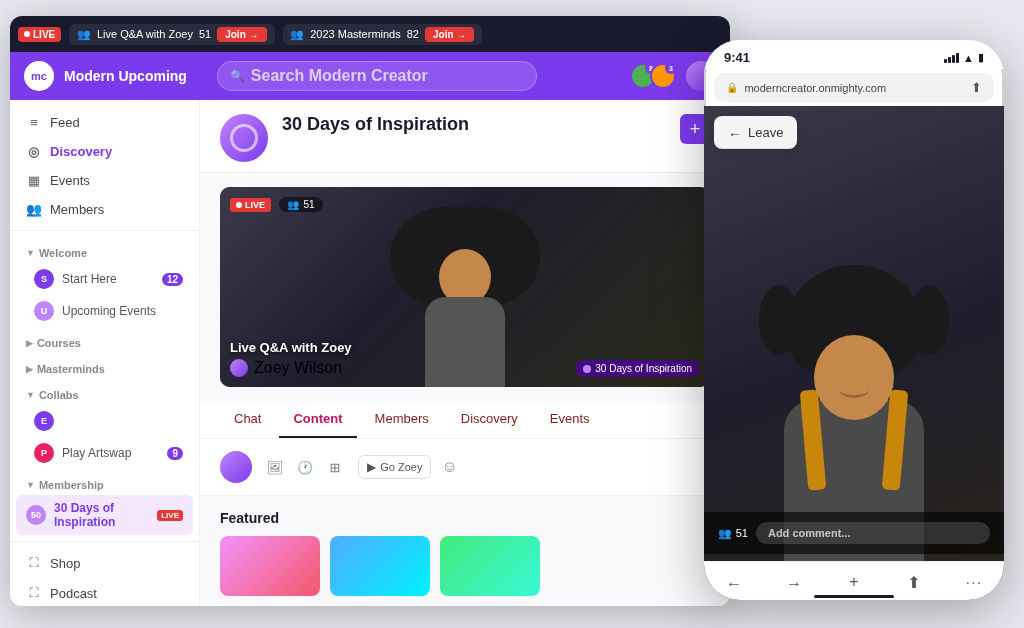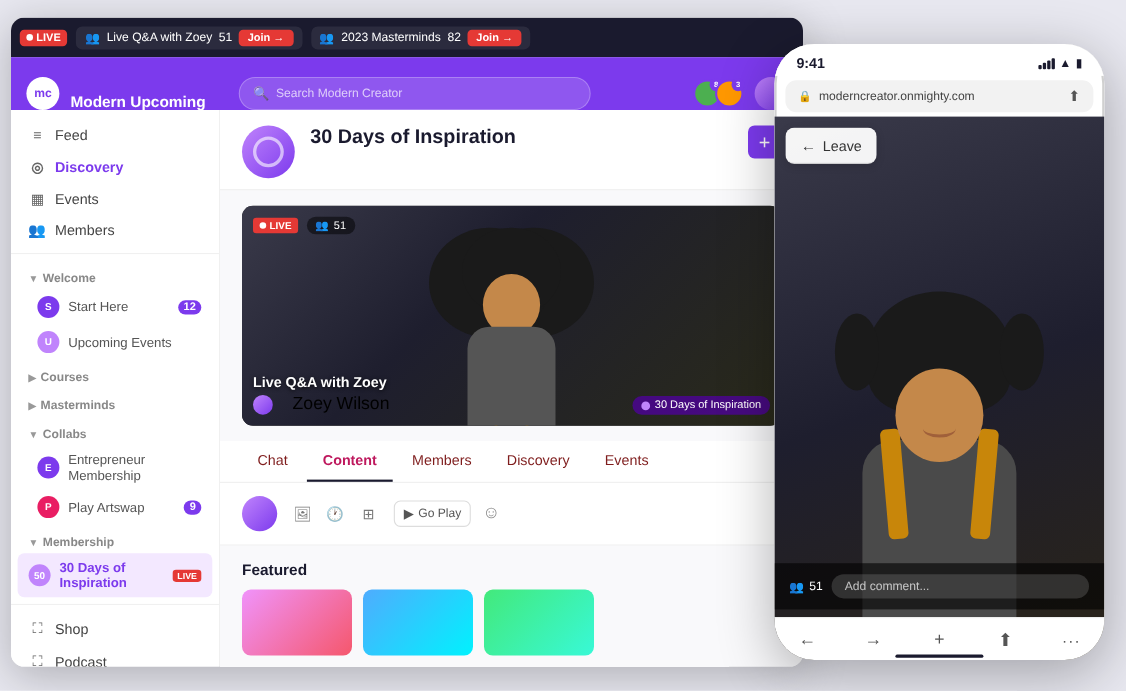--- a/index.html
+++ b/index.html
@@ -74,21 +74,21 @@
       padding: 2px 8px;
       cursor: pointer;
       display: flex; align-items: center; gap: 2px;
     }
 
     
     .header {
       background: #7c3aed;
       height: 48px;
       display: flex;
-      align-items: flex-end;
+      align-items: center;
       padding: 0 14px;
       gap: 10px;
       flex-shrink: 0;
     }
     .logo-circle {
       width: 30px; height: 30px;
       background: #fff;
       border-radius: 50%;
       display: flex; align-items: center; justify-content: center;
       font-size: 11px; font-weight: 900; color: #7c3aed;
@@ -324,21 +324,21 @@
       background: rgba(0,0,0,0.5);
       color: #fff; font-size: 10px;
       padding: 2px 8px; border-radius: 10px;
       display: flex; align-items: center; gap: 4px;
     }
     .video-overlay-bottom {
       position: absolute; bottom: 10px; left: 10px; right: 10px;
       display: flex; align-items: flex-end; justify-content: space-between;
     }
     .vid-title-area h3 { color: #fff; font-size: 13px; font-weight: 700; text-shadow: 0 1px 4px rgba(0,0,0,0.8); }
-    .vid-host-row { display: flex; align-items: center; gap: 18px; margin-top: 4px; }
+    .vid-host-row { display: flex; align-items: center; gap: 6px; margin-top: 4px; }
     .vid-host-avatar {
       width: 18px; height: 18px; border-radius: 50%;
       background: linear-gradient(135deg,#c084fc,#7c3aed);
     }
     .vid-group-tag {
       background: rgba(80,0,160,0.75);
       color: #fff; font-size: 10px;
       padding: 3px 8px; border-radius: 12px;
       display: flex; align-items: center; gap: 4px;
     }
@@ -574,20 +574,21 @@
       color: #fff; font-size: 11px;
       display: flex; align-items: center; gap: 4px;
     }
     .comment-input-area {
       flex: 1;
       background: rgba(255,255,255,0.15);
       border-radius: 16px;
       padding: 5px 12px;
       font-size: 11px;
       color: rgba(255,255,255,0.7);
+      font-weight: bold;
     }
 
     
     .phone-bottom-nav {
       background: #fff;
       padding: 8px 0 6px;
       display: flex;
       align-items: center;
       justify-content: space-around;
       flex-shrink: 0;
@@ -636,21 +637,21 @@
     </div>
   </div>
 
   <div class="header">
     <div class="logo-circle">
       <span>mc</span>
     </div>
     <span class="app-title">Modern Upcoming</span>
     <div class="search-bar">
       <span>🔍</span>
-      <span style="color:rgba(255,255,255,0.7);font-size:11px;">Search Modern Creator</span>
+      <span style="color:rgba(255,255,255,0.7);font-size:16px;font-weight:bold;">Search Modern Creator</span>
     </div>
     <div class="header-right">
       <div class="avatar-stack">
         <div class="hdr-avatar">
           <span class="notif-badge">8</span>
         </div>
         <div class="hdr-avatar">
           <span class="notif-badge">3</span>
         </div>
       </div>
@@ -703,21 +704,20 @@
         <span class="chevron">▶</span>
         <span>Masterminds</span>
       </div>
 
       <div class="sidebar-section-label">
         <span class="chevron">▼</span>
         <span>Collabs</span>
       </div>
       <div class="sidebar-sub-item">
         <div class="sub-avatar" style="background:#7c3aed;">E</div>
-        <span>Entrepreneur Membership</span>
       </div>
       <div class="sidebar-sub-item">
         <div class="sub-avatar" style="background:#e91e63;">P</div>
         <span>Play Artswap</span>
         <span class="sidebar-badge">9</span>
       </div>
 
       <div class="sidebar-section-label">
         <span class="chevron">▼</span>
         <span>Membership</span>
@@ -802,21 +802,21 @@
 
       <div class="composer-row">
         <div class="composer-avatar"></div>
         <div class="composer-tools">
           <div class="tool-btn">🖼</div>
           <div class="tool-btn">🕐</div>
           <div class="tool-btn">⊞</div>
         </div>
         <button class="go-live-btn">
           <span class="go-live-icon">▶</span>
-          <span>Go Play</span>
+          <span>Go Zoey</span>
         </button>
         <span class="emoji-btn">☺</span>
       </div>
 
       <div class="feed-section">
         <div class="section-title">Featured</div>
         <div class="featured-row">
           <div class="featured-card card-gradient-1"></div>
           <div class="featured-card card-gradient-2"></div>
           <div class="featured-card card-gradient-3"></div>

